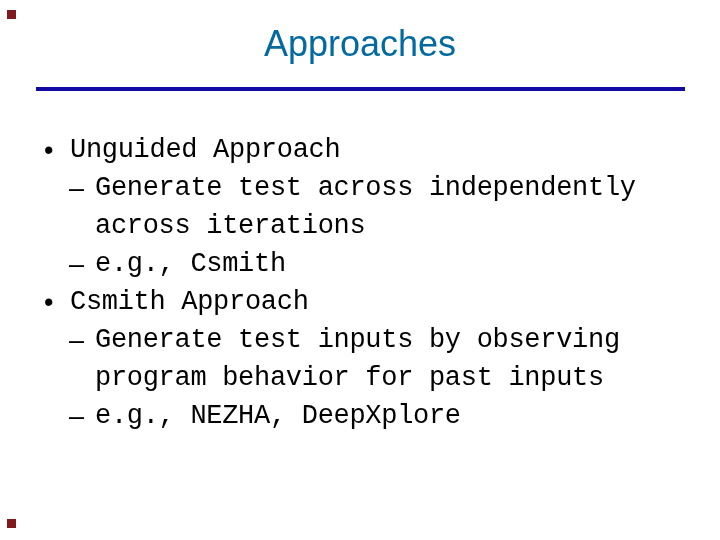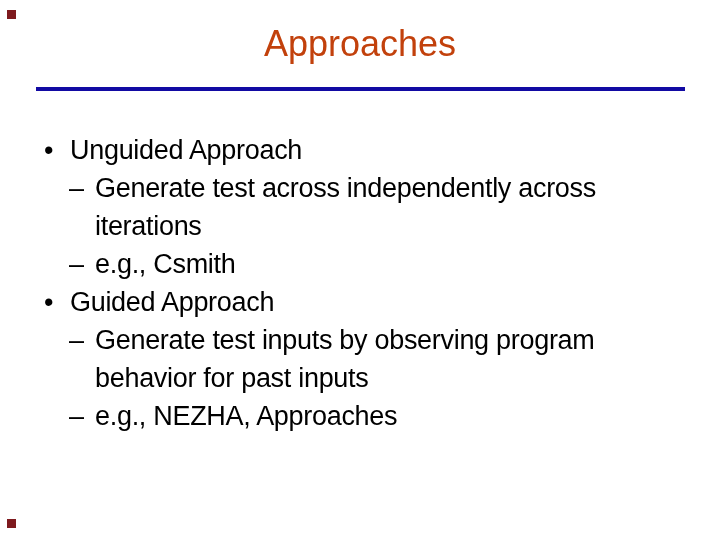--- a/index.html
+++ b/index.html
@@ -16,21 +16,21 @@
   .slide { position: absolute; inset: 0; background: #ffffff; }
   .slide-title {
     position: absolute;
     top: 22px;
     left: 0;
     width: 720px;
     text-align: center;
     font-size: 36px;
     line-height: 44px;
     font-weight: 400;
-    color: #c2410c;
+    color: #0369a1;
     letter-spacing: 0px;
   }
   .title-underline {
     position: absolute;
     left: 36px;
     top: 87px;
     width: 649px;
     height: 4px;
     background: #120aa3; 
   }
@@ -39,21 +39,21 @@
     left: 42px;
     top: 131px;
     width: 600px;
     font-size: 27px;
     line-height: 38px;
     letter-spacing: -0.3px;
     color: #000000;
   }
   .item { display: flex; align-items: flex-start; }
   .item .marker { flex: 0 0 28px; text-indent: 2px; }
-  .item .text { flex: 1 1 auto; }
+  .item .text { flex: 1 1 auto; font-family: Liberation Mono, monospace; }
   .item.sub { padding-left: 25px; }
   .corner-square {
     position: absolute;
     width: 9px;
     height: 9px;
     background: #7e1a1e; 
   }
   .corner-square.top { left: 7px; top: 10px; }
   .corner-square.bottom { left: 7px; top: 519px; }
 </style>
@@ -78,31 +78,31 @@
       <span class="text">Generate test across independently across iterations</span>
     </div>
 
     <div class="item sub">
       <span class="marker">–</span>
       <span class="text">e.g., Csmith</span>
     </div>
 
     <div class="item top">
       <span class="marker">•</span>
-      <span class="text">Guided Approach</span>
+      <span class="text">Csmith Approach</span>
     </div>
 
     <div class="item sub">
       <span class="marker">–</span>
       <span class="text">Generate test inputs by observing program behavior for past inputs</span>
     </div>
 
     <div class="item sub">
       <span class="marker">–</span>
-      <span class="text">e.g., NEZHA, Approaches</span>
+      <span class="text">e.g., NEZHA, DeepXplore</span>
     </div>
 
   </div>
 
   <div class="corner-square top" style="background: rgb(126, 26, 30);"></div>
   <div class="corner-square bottom" style="background: rgb(126, 26, 30);"></div>
 
 </div>
 
 </body></html>

